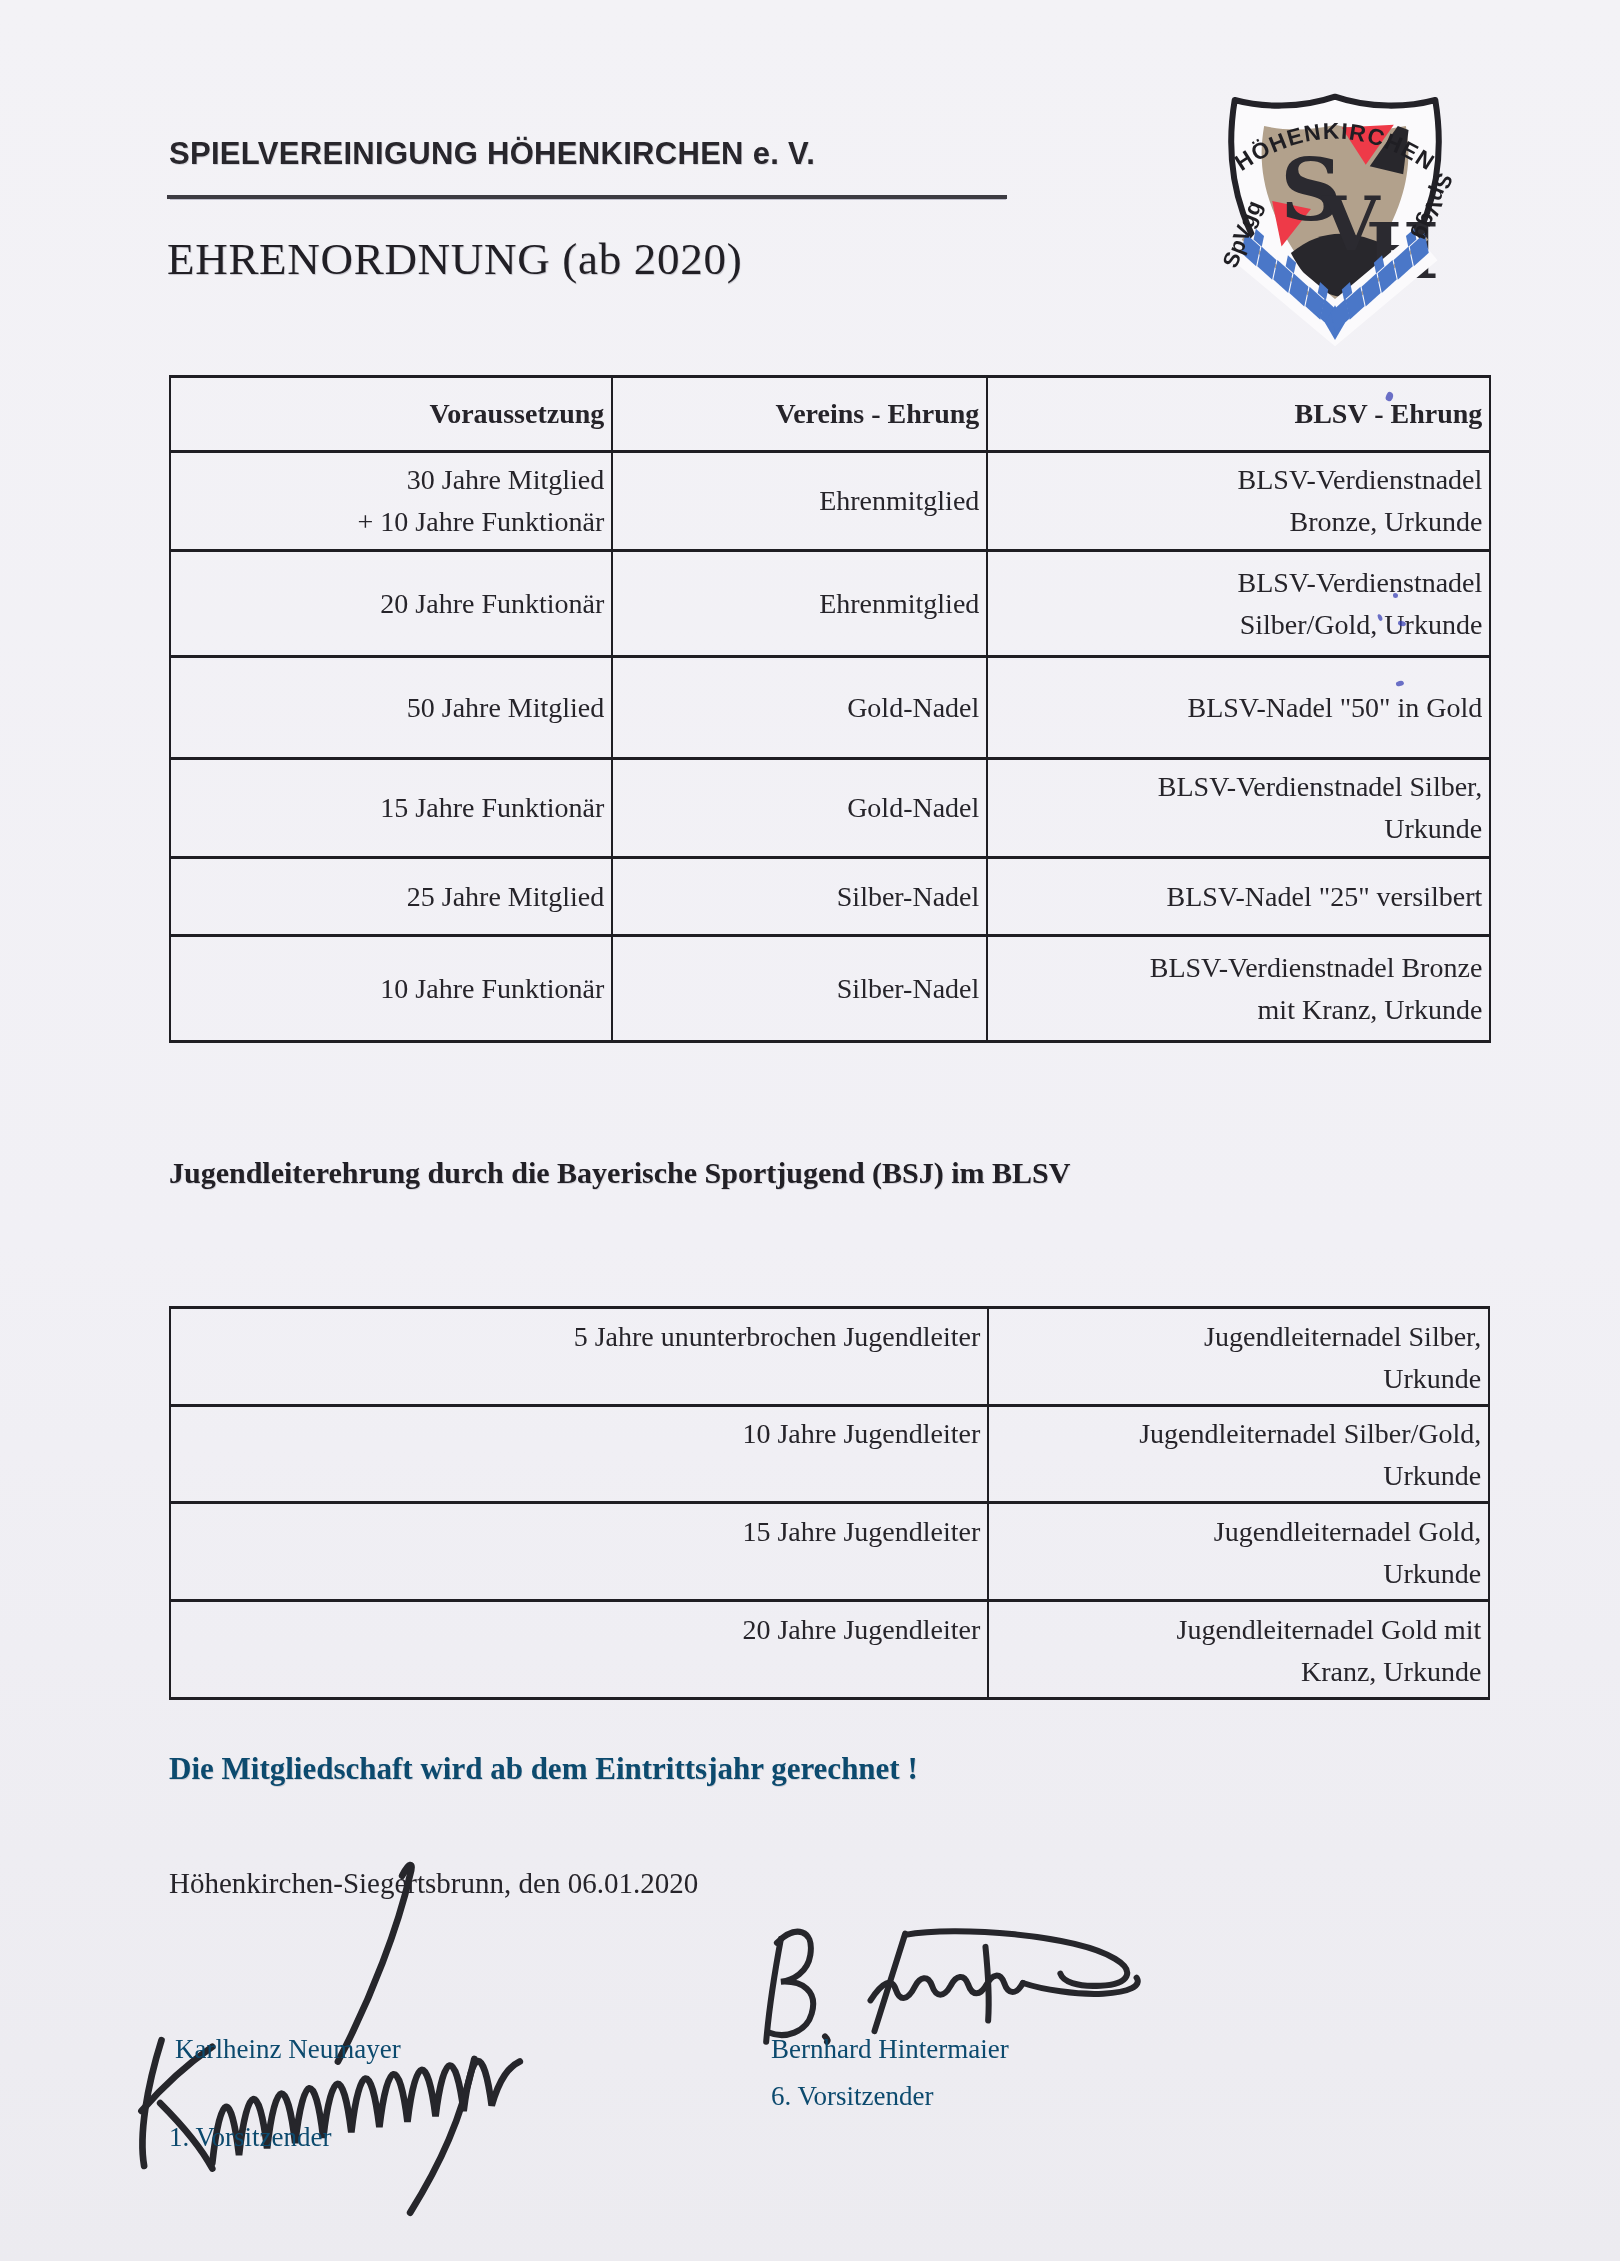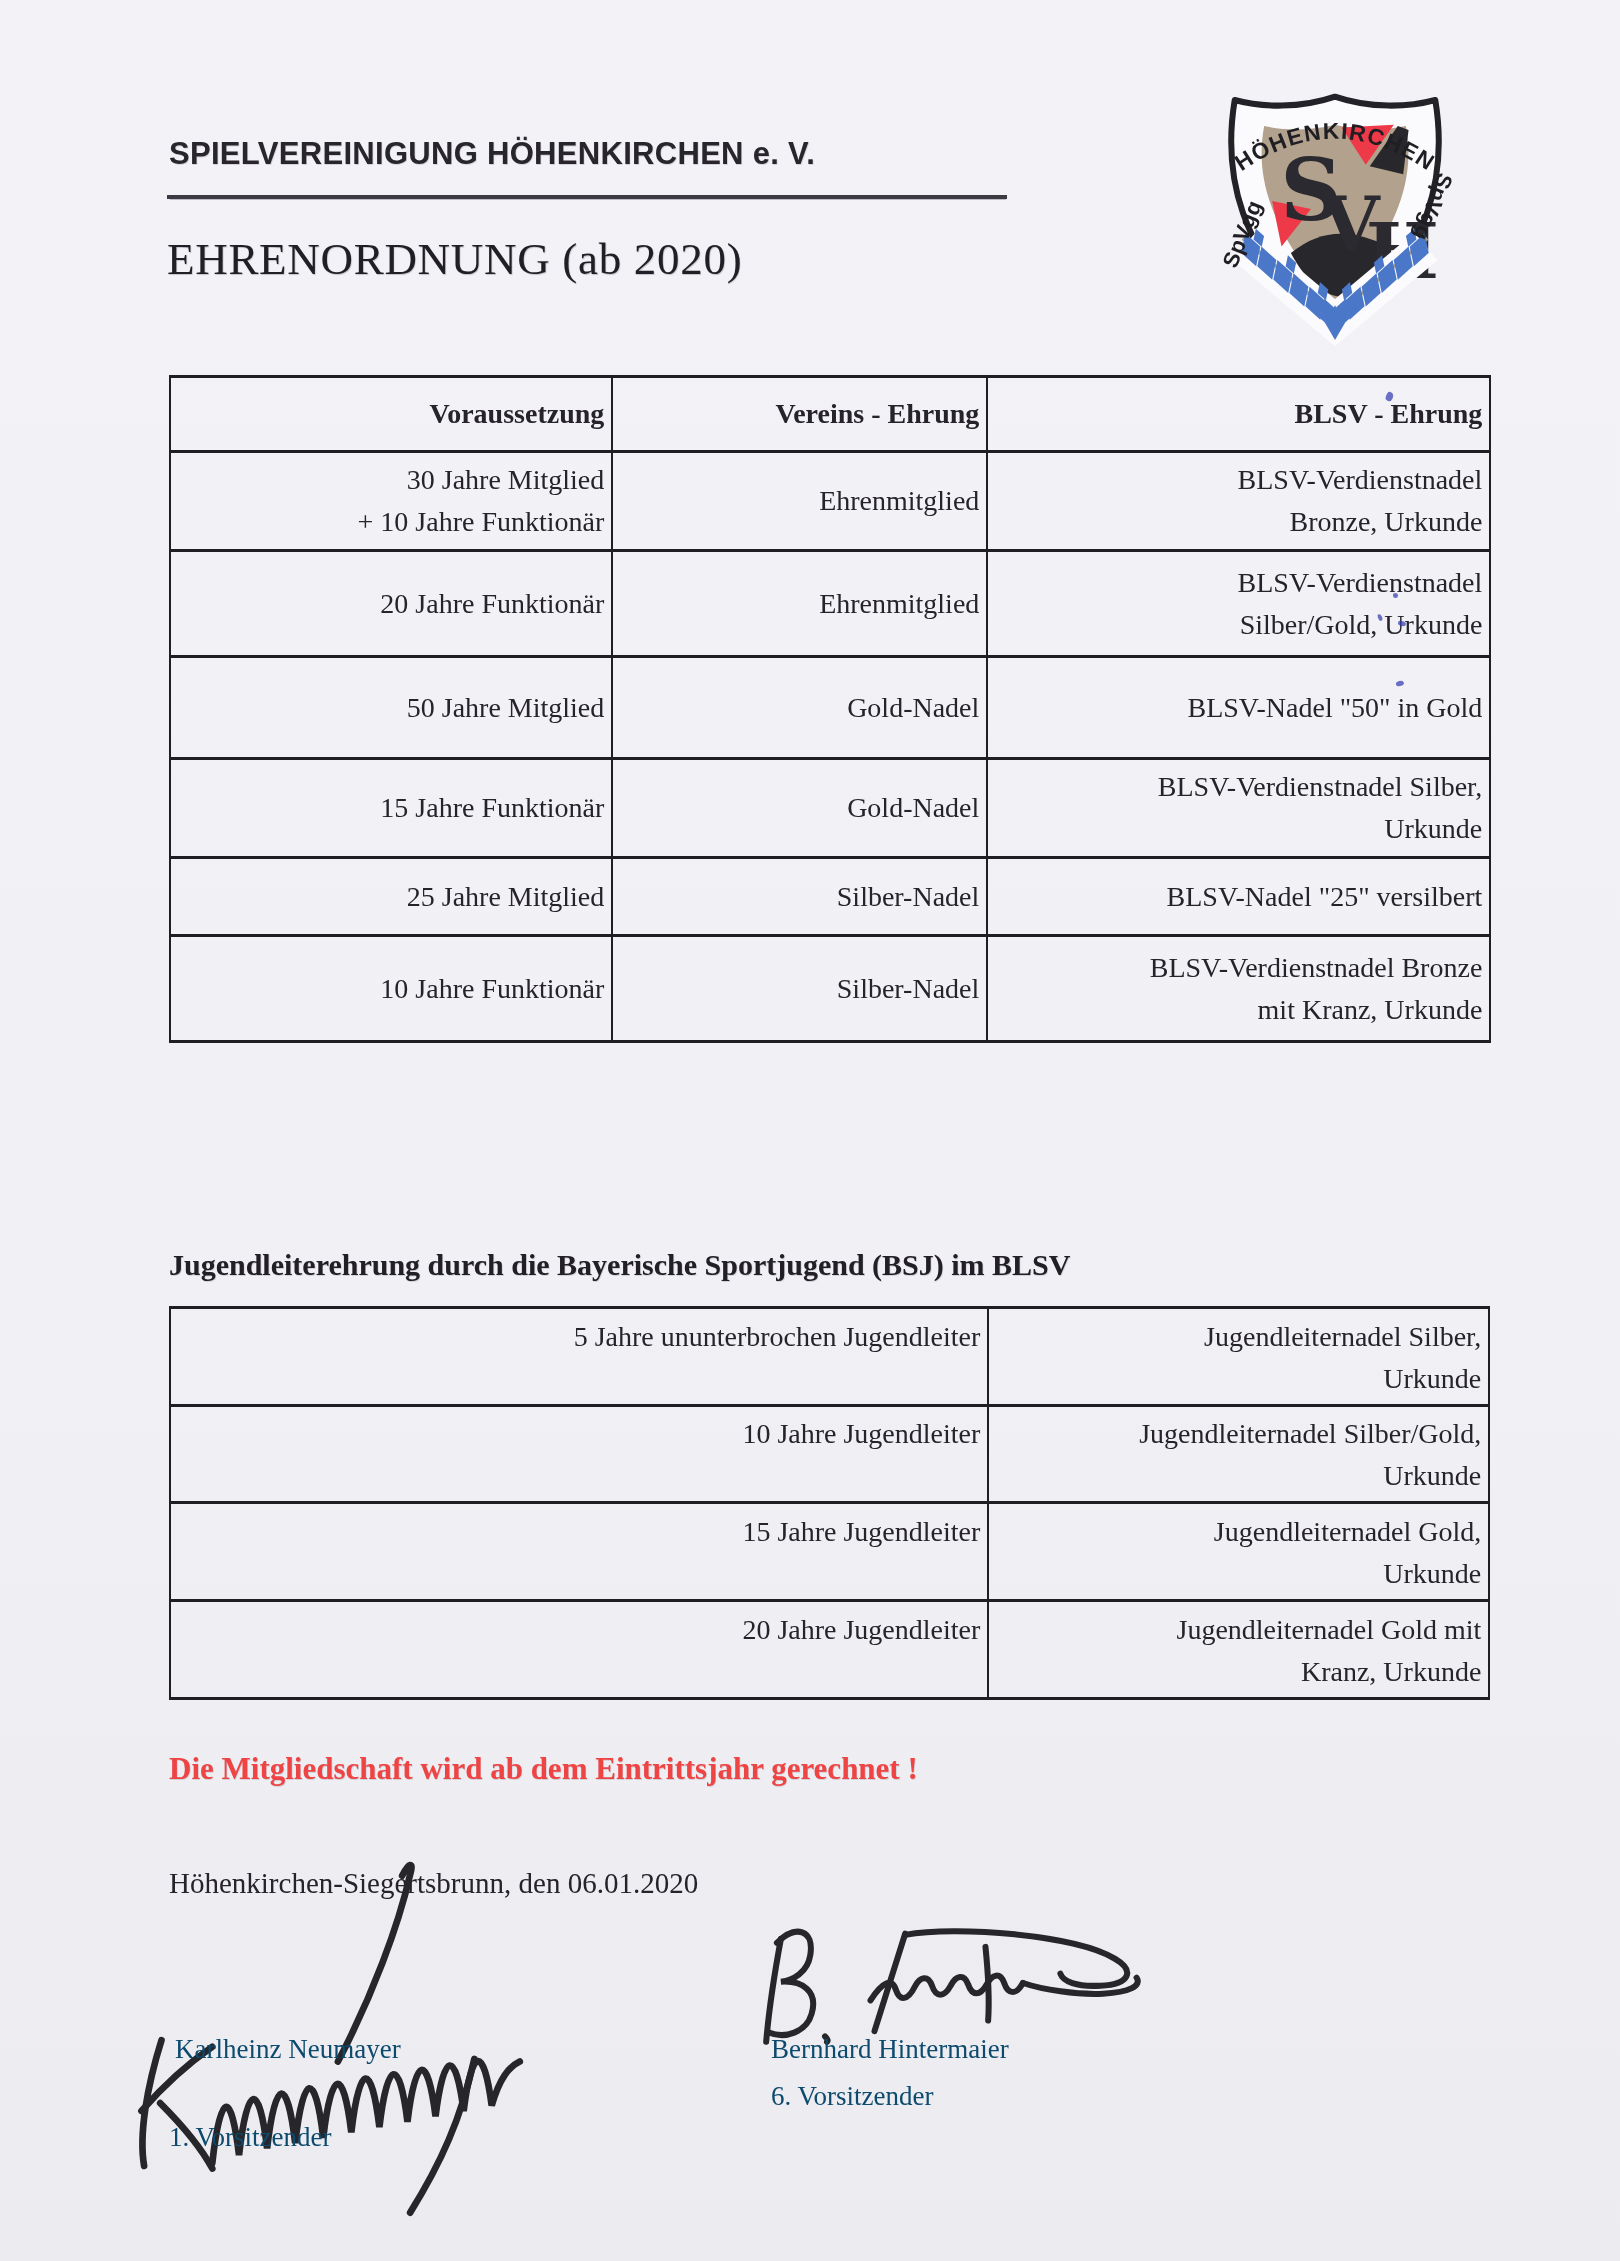--- a/index.html
+++ b/index.html
@@ -35,25 +35,25 @@
     padding:4px 6.7px 4px 12px;white-space:pre-line;line-height:1.5;
     overflow:hidden;
     text-align:right;
   }
   table.honors{left:169px;top:375px;width:1319px;}
   table.honors td{vertical-align:middle;}
   table.honors tr.hdr td{font-weight:bold;}
   table.youth{left:169px;top:1306px;width:1319px;}
   table.youth td{vertical-align:top;padding-top:6.7px;}
   .youth-heading{
-    left:169px;top:1248px;font-weight:bold;font-size:30px;color:#222026;
+    left:169px;top:1156px;font-weight:bold;font-size:30px;color:#222026;
     white-space:nowrap;
   }
   .note{
-    left:169px;top:1751px;font-weight:bold;font-size:31px;color:#ef4444;
+    left:169px;top:1751px;font-weight:bold;font-size:31px;color:#0c4a6e;
     white-space:nowrap;
   }
   .place-date{left:169px;top:1867px;font-size:29px;white-space:nowrap;}
   .sig-name{font-size:27px;white-space:nowrap;color:#0c4a6e;}
   .speck{position:absolute;background:#3038b2;opacity:.7;border-radius:40% 60% 50% 50%;}
 </style>
 </head>
 <body>
 
 <div class="abs org-title doc-text-shadow">SPIELVEREINIGUNG HÖHENKIRCHEN e. V.</div>

